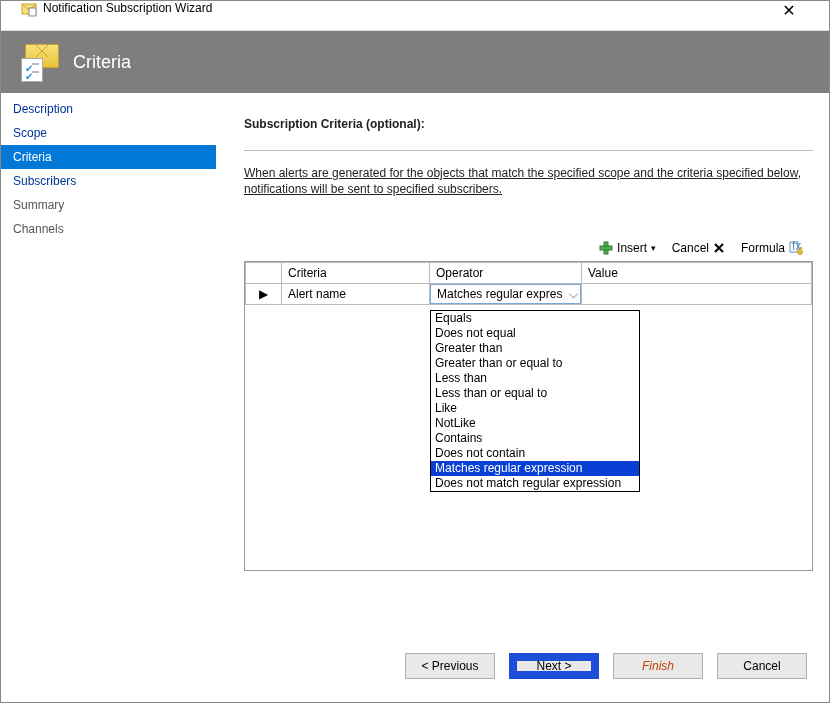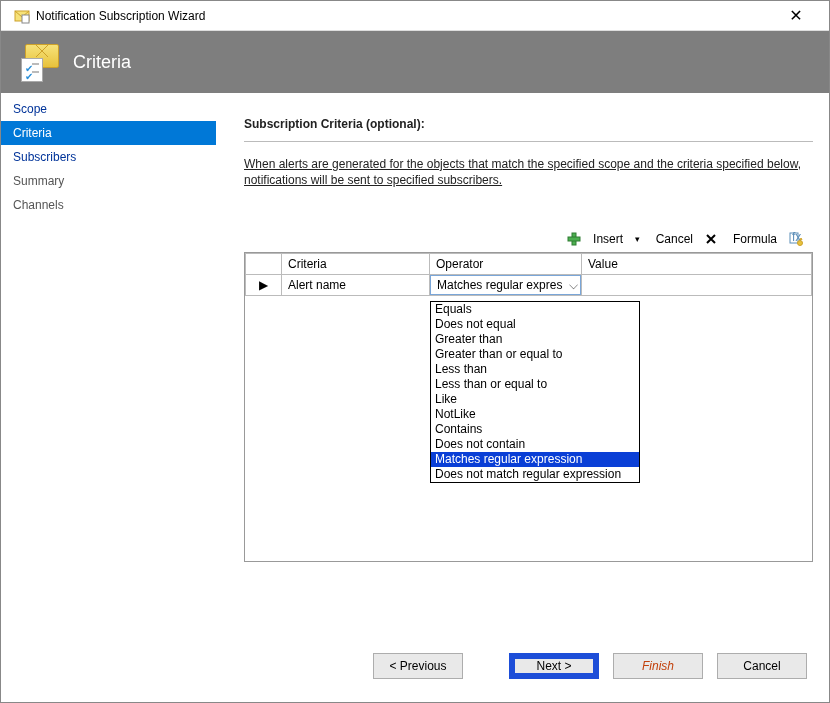--- a/index.html
+++ b/index.html
@@ -1,56 +1,56 @@
 <!DOCTYPE html>
 <html><head>
   <meta charset="utf-8">
   <style>
     * { box-sizing: border-box; font-family: "Segoe UI", Tahoma, sans-serif; font-size: 12px; }
     body { margin: 0; padding: 0; background: #fff; }
     .window { width: 830px; height: 703px; border: 1px solid #888; background: #fff; display: flex; flex-direction: column; position: relative; }
-    .titlebar { height: 30px; background: #fff; display: flex; align-items: center; padding: 0 13px; border-bottom: 1px solid #ddd; }
+    .titlebar { height: 30px; background: #fff; display: flex; align-items: flex-start; padding: 0 20px; border-bottom: 1px solid #ddd; }
     .titlebar .icon { width: 16px; height: 16px; margin-right: 6px; }
     .titlebar .title { flex: 1; color: #000; }
     .titlebar .close { width: 40px; text-align: center; font-size: 16px; color: #000; }
     .header { height: 62px; background: #7e7e7e; display: flex; align-items: center; padding: 0 20px; color: #fff; }
     .header .bigicon { width: 40px; height: 40px; margin-right: 12px; position: relative; }
     .header .bigicon .env { width: 34px; height: 24px; background: linear-gradient(#f6e27a,#e8c23c); border: 1px solid #cda12a; border-radius: 2px; position: absolute; top:2px; left:4px; }
     .header .bigicon .env::before { content:""; position:absolute; top:0; left:0; right:0; height:12px; background:linear-gradient(135deg, transparent 48%, #cda12a 48%, #cda12a 52%, transparent 52%), linear-gradient(-135deg, transparent 48%, #cda12a 48%, #cda12a 52%, transparent 52%); }
     .header .bigicon .sheet { position:absolute; bottom:0; left:0; width:22px; height:24px; background:#fff; border:1px solid #aaa; }
     .header .bigicon .sheet .chk { position:absolute; top:4px; left:3px; color:#2b90d9; font-size:10px; }
     .header .bigicon .sheet .line { position:absolute; left:10px; right:3px; height:2px; background:#bbb; }
     .header .page-title { font-size: 18px; font-weight: 400; color:#fff; }
     .body { flex:1; display:flex; overflow:hidden; }
     .sidebar { width: 215px; background:#fff; padding-top:4px; }
     .sidebar .item { padding: 5px 12px; color:#003399; cursor:default; }
     .sidebar .item.active { background:#0078d7; color:#fff; }
     .sidebar .item.muted { color:#555; }
     .main { flex:1; padding: 24px 16px 10px 28px; position:relative; }
-    .section-title { font-weight:bold; color:#222; padding-bottom:10px; border-bottom:1px solid #bbb; margin-bottom:14px; }
+    .section-title { font-weight:bold; color:#222; padding-bottom:19px; border-bottom:1px solid #bbb; margin-bottom:14px; }
     .desc { color:#222; line-height:1.35; max-width: 560px; text-decoration: underline; }
     .toolbar { display:flex; justify-content:flex-end; gap:2px; align-items:center; margin-top:42px; padding-right:4px; }
-    .tbtn { display:inline-flex; align-items:center; gap:12px; padding:2px 6px; }
+    .tbtn { display:inline-flex; align-items:center; gap:4px; padding:2px 6px; }
     .tbl-wrap { border:1px solid #999; margin-top:4px; background:#fff; height:310px; position:relative; }
     table { border-collapse: collapse; width:100%; }
     th, td { border:1px solid #bbb; text-align:left; padding:3px 6px; font-weight:normal; background:#fff; height:20px; }
     th { background:#fff; color:#000; }
     th.hnum { width:36px; }
     th.hcrit { width:148px; }
     th.hop { width:152px; }
     td.rownum { text-align:center; color:#000; }
     .op-cell { position:relative; background:#fff; padding:0; }
     .op-select { display:flex; align-items:center; justify-content:space-between; border:1px solid #7aa6d8; background:#fff; height:20px; padding:0 2px 0 6px; color:#000; }
     .op-select .chev { color:#555; }
     .dropdown { position:absolute; top:20px; left:0; width:210px; border:1px solid #000; background:#fff; z-index:10;margin-top:6px; }
     .dropdown .opt { padding:0 4px; line-height:15px; height:15px; white-space:nowrap; overflow:hidden; color:#000; }
     .dropdown .opt.sel { background:#0a3fd6; color:#fff; }
     .footer { height:72px; display:flex; align-items:center; justify-content:flex-end; gap:14px; padding:0 22px; border-top:0; }
     .btn { min-width:90px; height:26px; border:1px solid #adadad; background:#e9e9e9; display:inline-flex; align-items:center; justify-content:center; color:#000; }
-    .btn.primary { border:6px solid #1d4ed8;margin-left:32px; }
+    .btn.primary { border:8px solid #1d4ed8; }
     .btn.disabled { color:#c2410c;font-style:italic; }
     svg { display:block; }
   </style>
 </head>
 <body>
 
 <div class="window">
   <div class="titlebar">
     <span class="icon">
       <svg width="16" height="16">
@@ -71,20 +71,21 @@
         <div class="line" style="top:4px;"></div>
         <span class="chk" style="top:12px;">✔</span>
         <div class="line" style="top:12px;"></div>
       </div>
     </div>
     <div class="page-title">Criteria</div>
   </div>
 
   <div class="body">
     <div class="sidebar">
+      <div class="item">Description</div>
       <div class="item">Scope</div>
       <div class="item active">Criteria</div>
       <div class="item">Subscribers</div>
       <div class="item muted">Summary</div>
       <div class="item muted">Channels</div>
     </div>
 
     <div class="main">
       <div class="section-title">Subscription Criteria (optional):</div>
       <div class="desc">When alerts are generated for the objects that match the specified scope and the criteria specified below, notifications will be sent to specified subscribers.</div>

